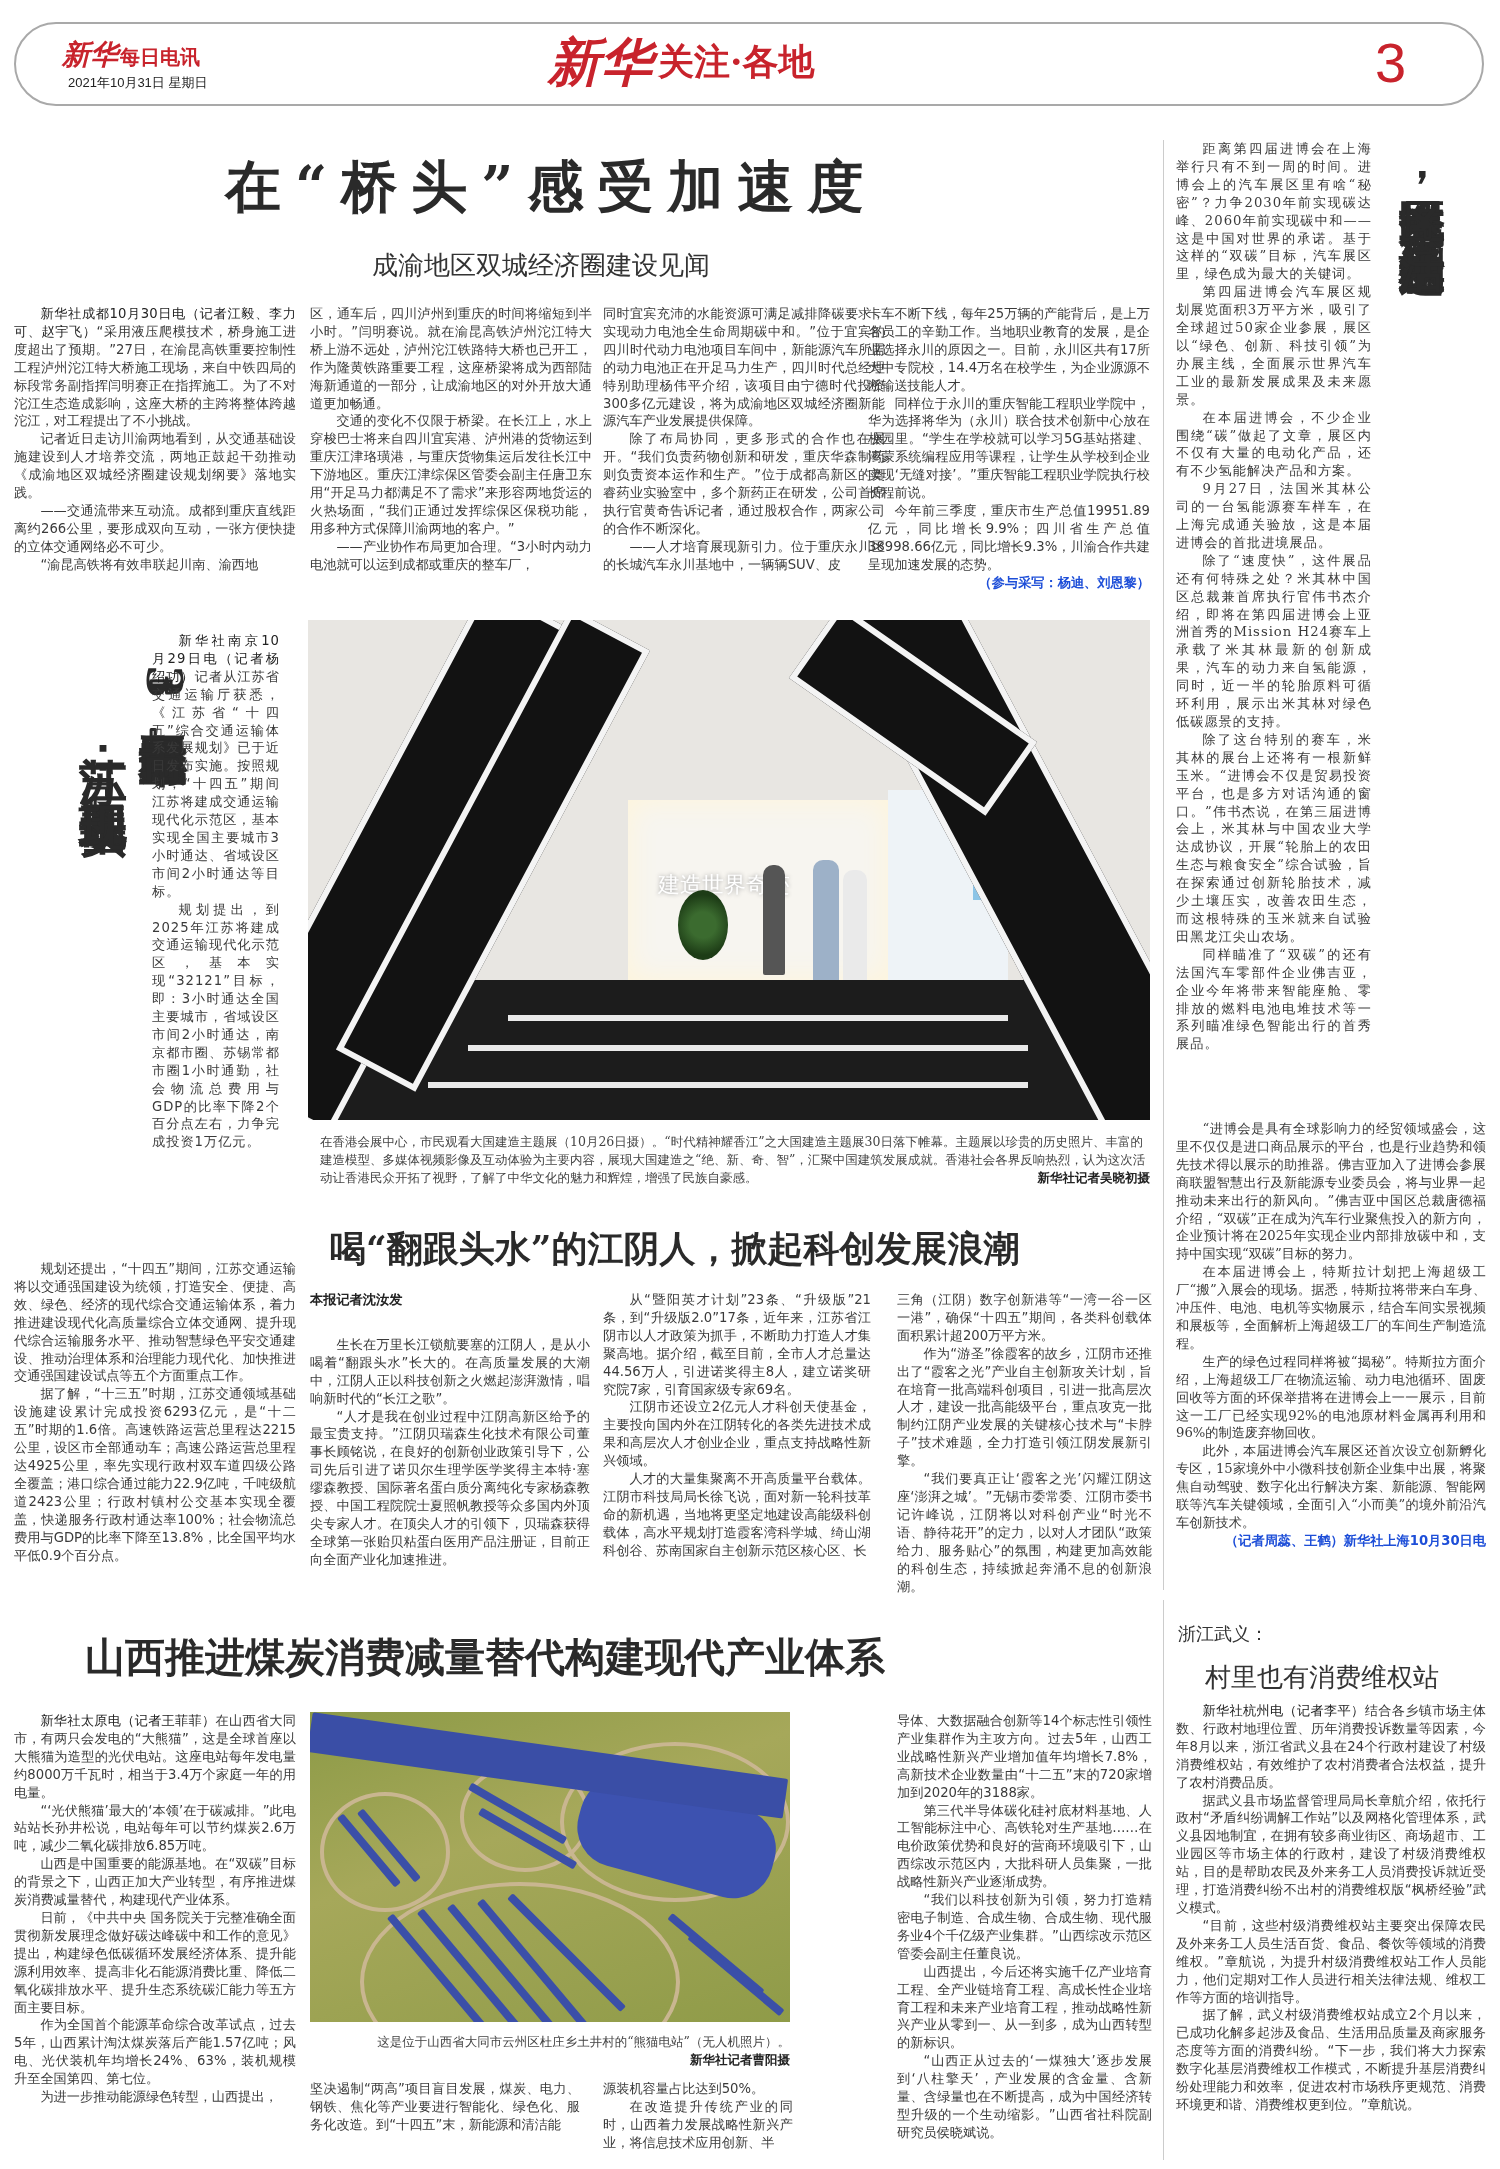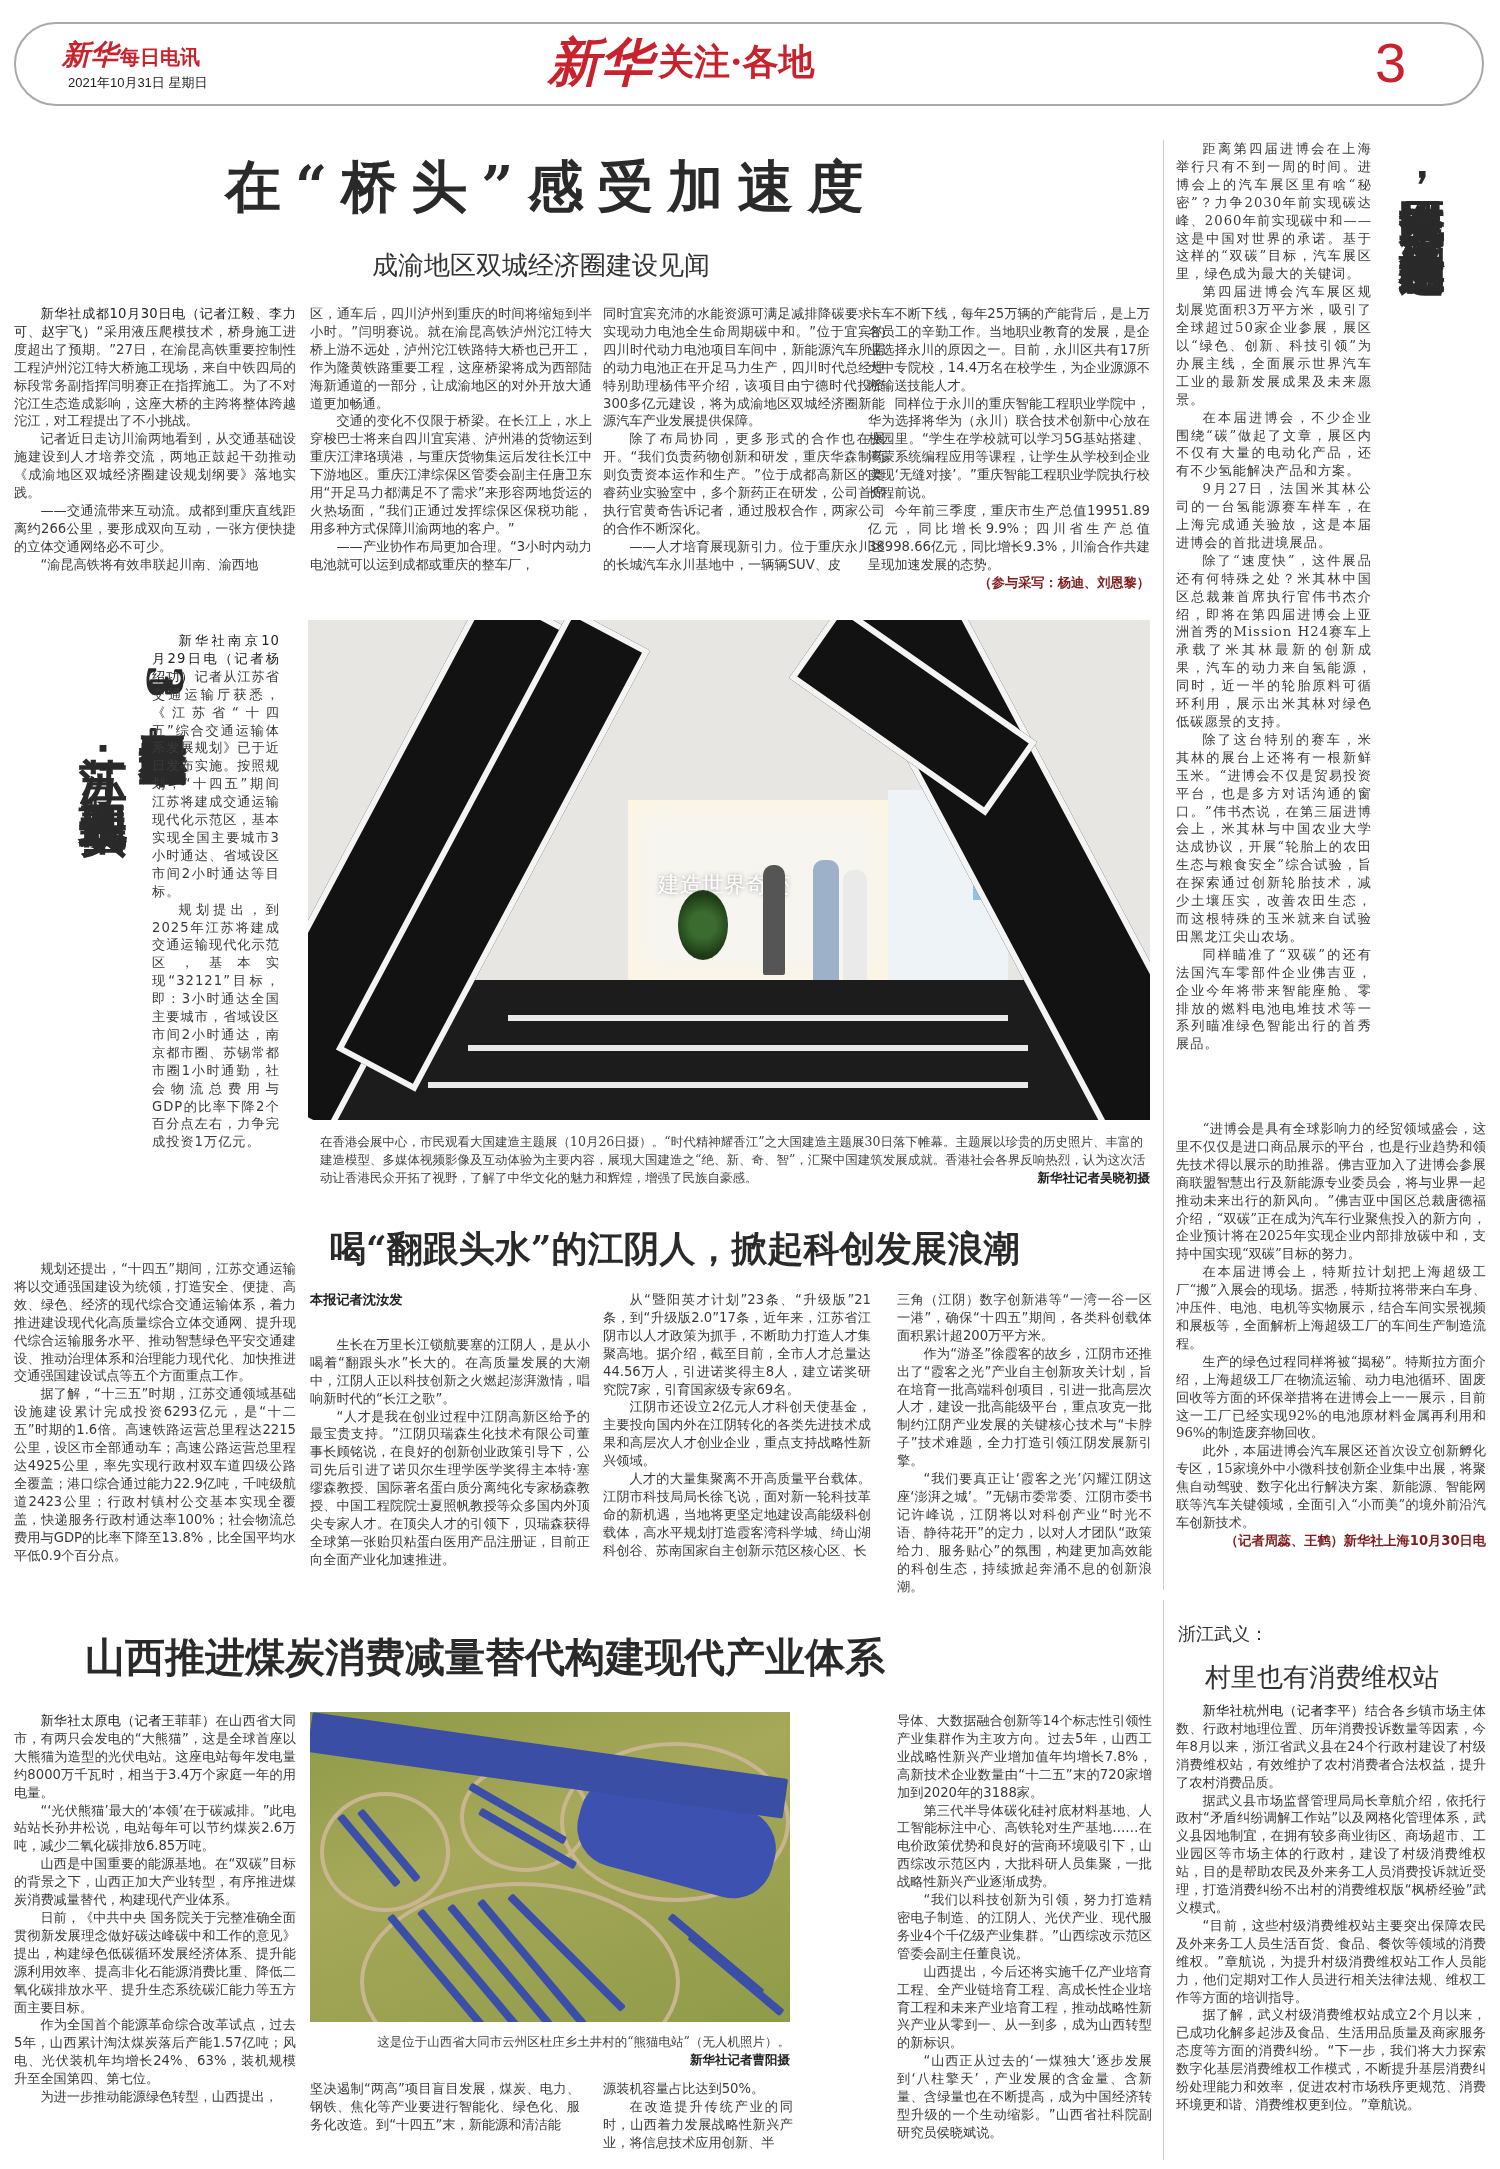--- a/index.html
+++ b/index.html
@@ -16,21 +16,21 @@
 
   .col { position: absolute; font-size: 13.2px; line-height: 17.9px; text-align: justify; color: #3a3a3a; font-family: "DejaVu Sans", sans-serif; }
   .col p { text-indent: 2em; }
   .col b { color: #222; font-weight: normal; }
   .headline { position: absolute; font-family: "DejaVu Serif", serif; font-weight: bold; color: #2a2a2a; }
   .subhead { position: absolute; font-family: "DejaVu Sans", sans-serif; color: #333; }
   .vtitle { position: absolute; writing-mode: vertical-rl; font-family: "DejaVu Serif", serif; font-weight: bold; color: #2a2a2a; line-height: 1; }
   .rule-v { position: absolute; width: 1px; background: #ccc; }
   .caption { position: absolute; font-size: 12.5px; line-height: 18px; color: #444; font-family: "DejaVu Serif", serif; }
   .credit { font-weight: bold; font-family: "DejaVu Sans", sans-serif; color: #222; }
-  .byline { text-align: right; font-weight: bold; color: #7f1d1d; font-family: "DejaVu Sans", sans-serif; }
+  .byline { text-align: right; font-weight: bold; color: #1d4ed8; font-family: "DejaVu Sans", sans-serif; }
 
   
   .photo1 { left: 308px; top: 620px; width: 842px; height: 500px; background: #e8e6e2; overflow: hidden; }
   .photo1 .wall { position:absolute; left: 320px; top: 180px; width: 260px; height: 180px; background: #f7f5f0; box-shadow: 0 0 30px #fff5d9 inset; }
   .photo1 .wall2 { position:absolute; left: 580px; top: 170px; width: 120px; height: 230px; background: #eef3f7; }
   .photo1 .floor { position:absolute; left: 0; top: 360px; width: 842px; height: 140px; background: #1c1c1c; }
   .photo1 .stripe { position:absolute; height: 6px; background: #e9e9e9; }
   .photo1 .panel { position:absolute; background: #121212; border: 6px solid #f4f4f4; }
   .photo1 .wtext { position:absolute; left: 350px; top: 250px; color: #fff; font-size: 22px; font-family: "DejaVu Sans", sans-serif; text-shadow: 0 0 4px #999; }
   .photo1 .sign { position:absolute; left: 665px; top: 200px; width: 24px; height: 80px; background: #8cc4e6; color:#fff; font-size: 16px; writing-mode: vertical-rl; text-align:center; font-family:"DejaVu Sans", sans-serif; }
@@ -192,21 +192,21 @@
 <div class="col" style="left:310px;top:2080px;width:270px;">
   <p style="text-indent:0">坚决遏制“两高”项目盲目发展，煤炭、电力、钢铁、焦化等产业要进行智能化、绿色化、服务化改造。到“十四五”末，新能源和清洁能</p>
 </div>
 <div class="col" style="left:603px;top:2080px;width:190px;">
   <p style="text-indent:0">源装机容量占比达到50%。</p>
   <p>在改造提升传统产业的同时，山西着力发展战略性新兴产业，将信息技术应用创新、半</p>
 </div>
 <div class="col" style="left:897px;top:1712px;width:255px;">
   <p style="text-indent:0">导体、大数据融合创新等14个标志性引领性产业集群作为主攻方向。过去5年，山西工业战略性新兴产业增加值年均增长7.8%，高新技术企业数量由“十二五”末的720家增加到2020年的3188家。</p>
   <p>第三代半导体碳化硅衬底材料基地、人工智能标注中心、高铁轮对生产基地……在电价政策优势和良好的营商环境吸引下，山西综改示范区内，大批科研人员集聚，一批战略性新兴产业逐渐成势。</p>
-  <p>“我们以科技创新为引领，努力打造精密电子制造、的江阴人、光伏产业、现代服务业4个千亿级产业集群。”山西综改示范区管委会副主任董良说。</p>
+  <p>“我们以科技创新为引领，努力打造精密电子制造、合成生物、合成生物、现代服务业4个千亿级产业集群。”山西综改示范区管委会副主任董良说。</p>
   <p>山西提出，今后还将实施千亿产业培育工程、全产业链培育工程、高成长性企业培育工程和未来产业培育工程，推动战略性新兴产业从零到一、从一到多，成为山西转型的新标识。</p>
   <p>“山西正从过去的‘一煤独大’逐步发展到‘八柱擎天’，产业发展的含金量、含新量、含绿量也在不断提高，成为中国经济转型升级的一个生动缩影。”山西省社科院副研究员侯晓斌说。</p>
 </div>
 
 <div class="rule-v" style="left:1163px;top:1600px;height:560px;"></div>
 <div class="subhead" style="left:1178px;top:1622px;font-size:18px;">浙江武义：</div>
 <div class="subhead" style="left:1205px;top:1660px;font-size:26px;">村里也有消费维权站</div>
 <div class="col" style="left:1176px;top:1702px;width:310px;">
   <p><b>新华社杭州电（记者李平）</b><span>结合各乡镇市场主体数、行政村地理位置、历年消费投诉数量等因素，今年8月以来，浙江省武义县在24个行政村建设了村级消费维权站，有效维护了农村消费者合法权益，提升了农村消费品质。</span></p>
   <p>据武义县市场监督管理局局长章航介绍，依托行政村“矛盾纠纷调解工作站”以及网格化管理体系，武义县因地制宜，在拥有较多商业街区、商场超市、工业园区等市场主体的行政村，建设了村级消费维权站，目的是帮助农民及外来务工人员消费投诉就近受理，打造消费纠纷不出村的消费维权版“枫桥经验”武义模式。</p>

